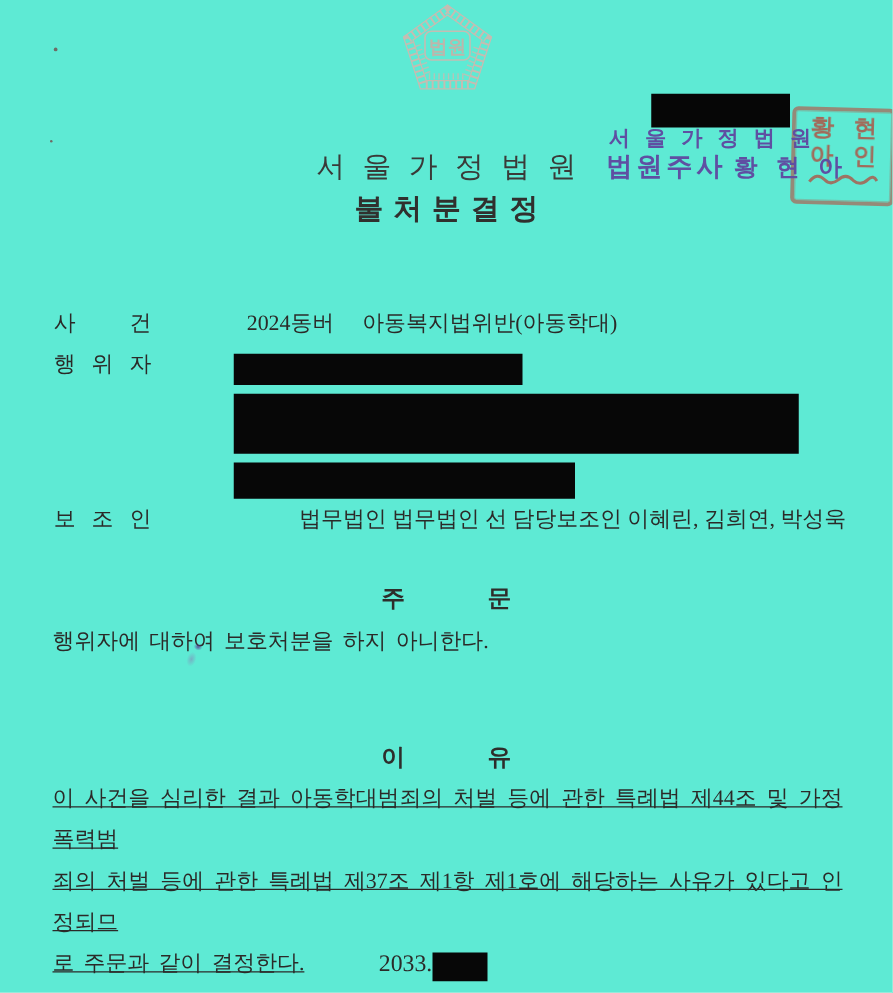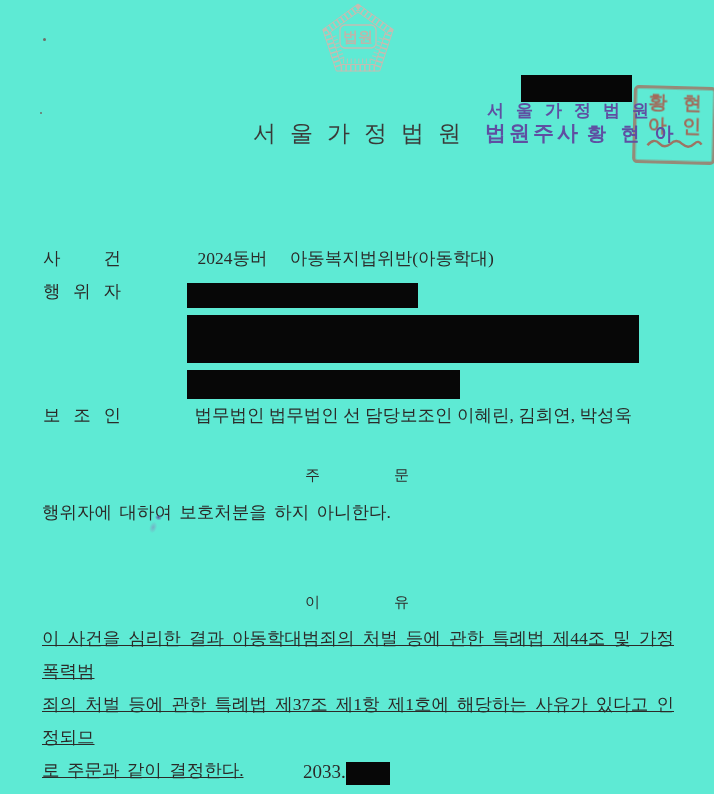--- a/index.html
+++ b/index.html
@@ -63,21 +63,21 @@
   .case-no{margin-left:0;}
   .case-name{margin-left:18px;}
   .redact{position:absolute;background:#070707;}
   .bar-actor{left:187px;top:283px;width:231px;height:25px;}
   .bar-wide{left:187px;top:315px;width:452px;height:48px;}
   .bar-mid{left:187px;top:370px;width:273px;height:29px;}
   .bar-date{left:346px;top:762px;width:44px;height:23px;}
   
   .section-head{
     position:absolute;left:305px;width:104px;
-    font-size:15px;font-weight:normal;
+    font-size:19px;font-weight:bold;
     text-align:justify;text-align-last:justify;color:#2e2d2b;
   }
   .head-order{top:466px;}
   .head-reason{top:593px;}
   .body-text{
     position:absolute;left:42px;width:632px;
     font-size:17.5px;line-height:33px;word-spacing:3px;color:#2b2a28;
   }
   .order-body{top:496px;}
   .reason-body{top:622px;text-decoration:underline;}
@@ -124,37 +124,38 @@
       <span>현</span>
       <span>아</span>
       <span>인</span>
     </div>
     <svg width="58" height="16" viewBox="0 0 58 16">
       <path d="M2 9 q6 -8 12 -2 q5 5 11 0 q6 -6 12 0 q6 5 12 -1 q4 -4 7 1" fill="none" stroke="rgba(190,52,38,.65)" stroke-width="2.4"></path>
     </svg>
   </div>
 
   <div class="court-title">서울가정법원</div>
+  <div class="doc-title">불처분결정</div>
 
   <div class="row" style="left:43px;top:246px;">
     <span class="label">사 건</span>
     <span style="margin-left:72px;" class="case-no">2024동버</span>
     <span class="case-name">아동복지법위반(아동학대)</span>
   </div>
 
   <div class="row" style="left:43px;top:279px;">
     <span class="label">행 위 자</span>
   </div>
   <div class="redact bar-actor"></div>
   <div class="redact bar-wide"></div>
   <div class="redact bar-mid"></div>
 
   <div class="row" style="left:43px;top:403px;">
     <span class="label">보 조 인</span>
-    <span style="margin-left:69px;">법무법인 법무법인 선 담당보조인 이혜린, 김희연, 박성욱</span>
+    <span style="margin-left:114px;">법무법인 법무법인 선 담당보조인 이혜린, 김희연, 박성욱</span>
   </div>
 
   <div class="section-head head-order">주 문</div>
   <div class="body-text order-body">행위자에 대하여 보호처분을 하지 아니한다.</div>
   <div class="smudge"></div>
 
   <div class="section-head head-reason">이 유</div>
   <div class="body-text reason-body">
     <div class="jline">이 사건을 심리한 결과 아동학대범죄의 처벌 등에 관한 특례법 제44조 및 가정폭력범</div>
     <div class="jline">죄의 처벌 등에 관한 특례법 제37조 제1항 제1호에 해당하는 사유가 있다고 인정되므</div>

